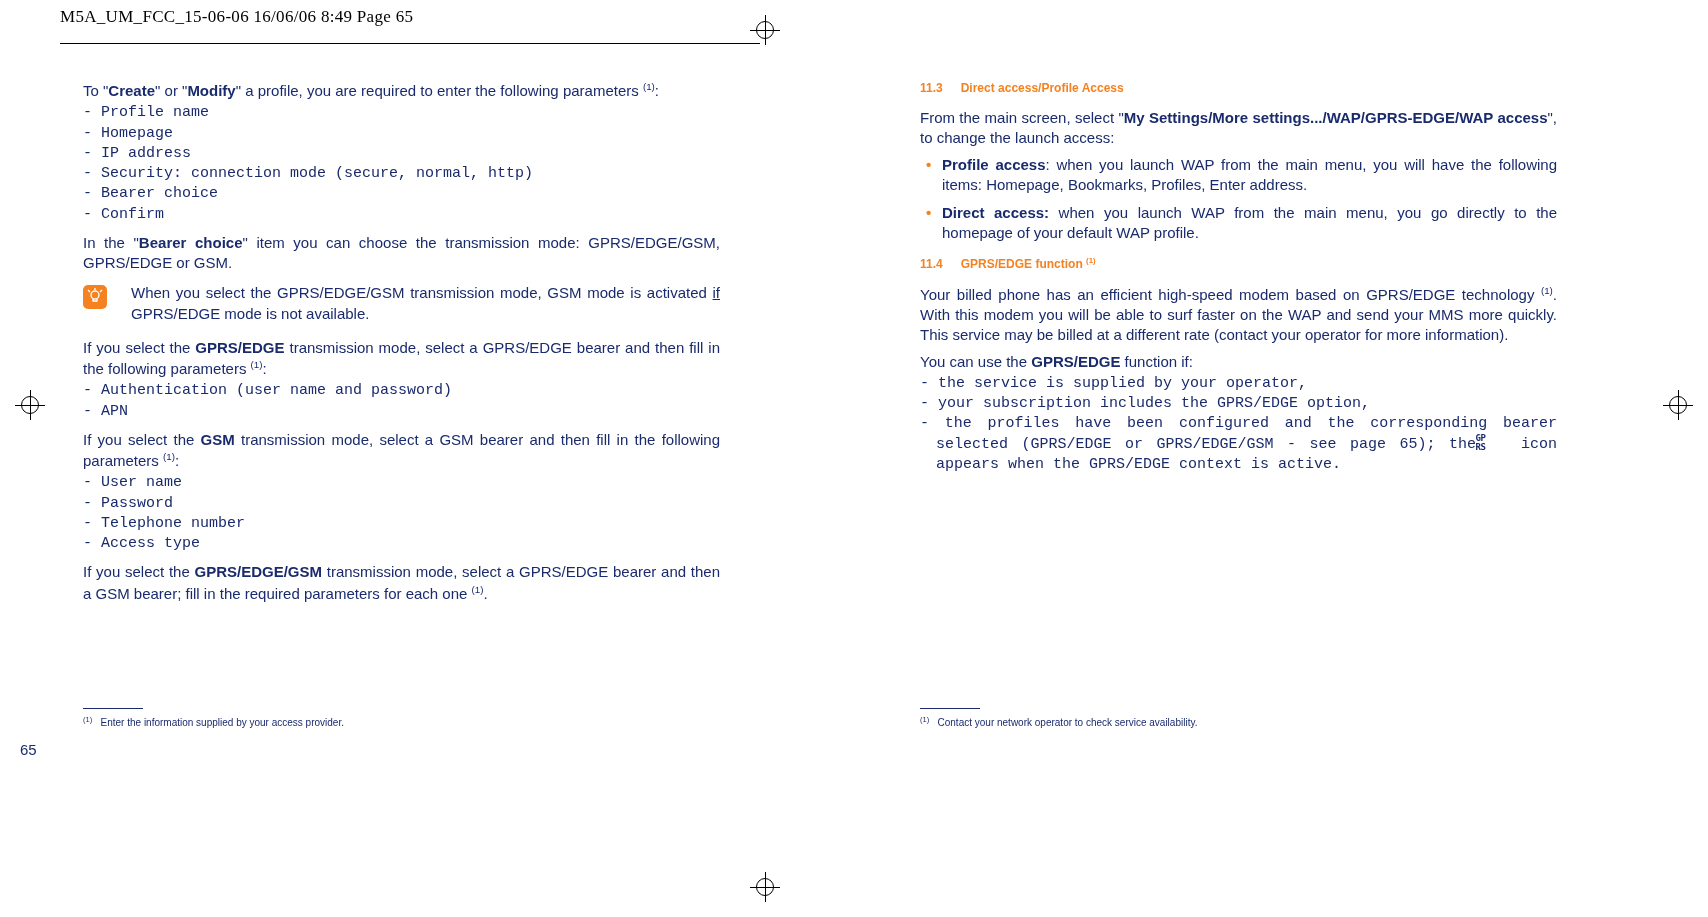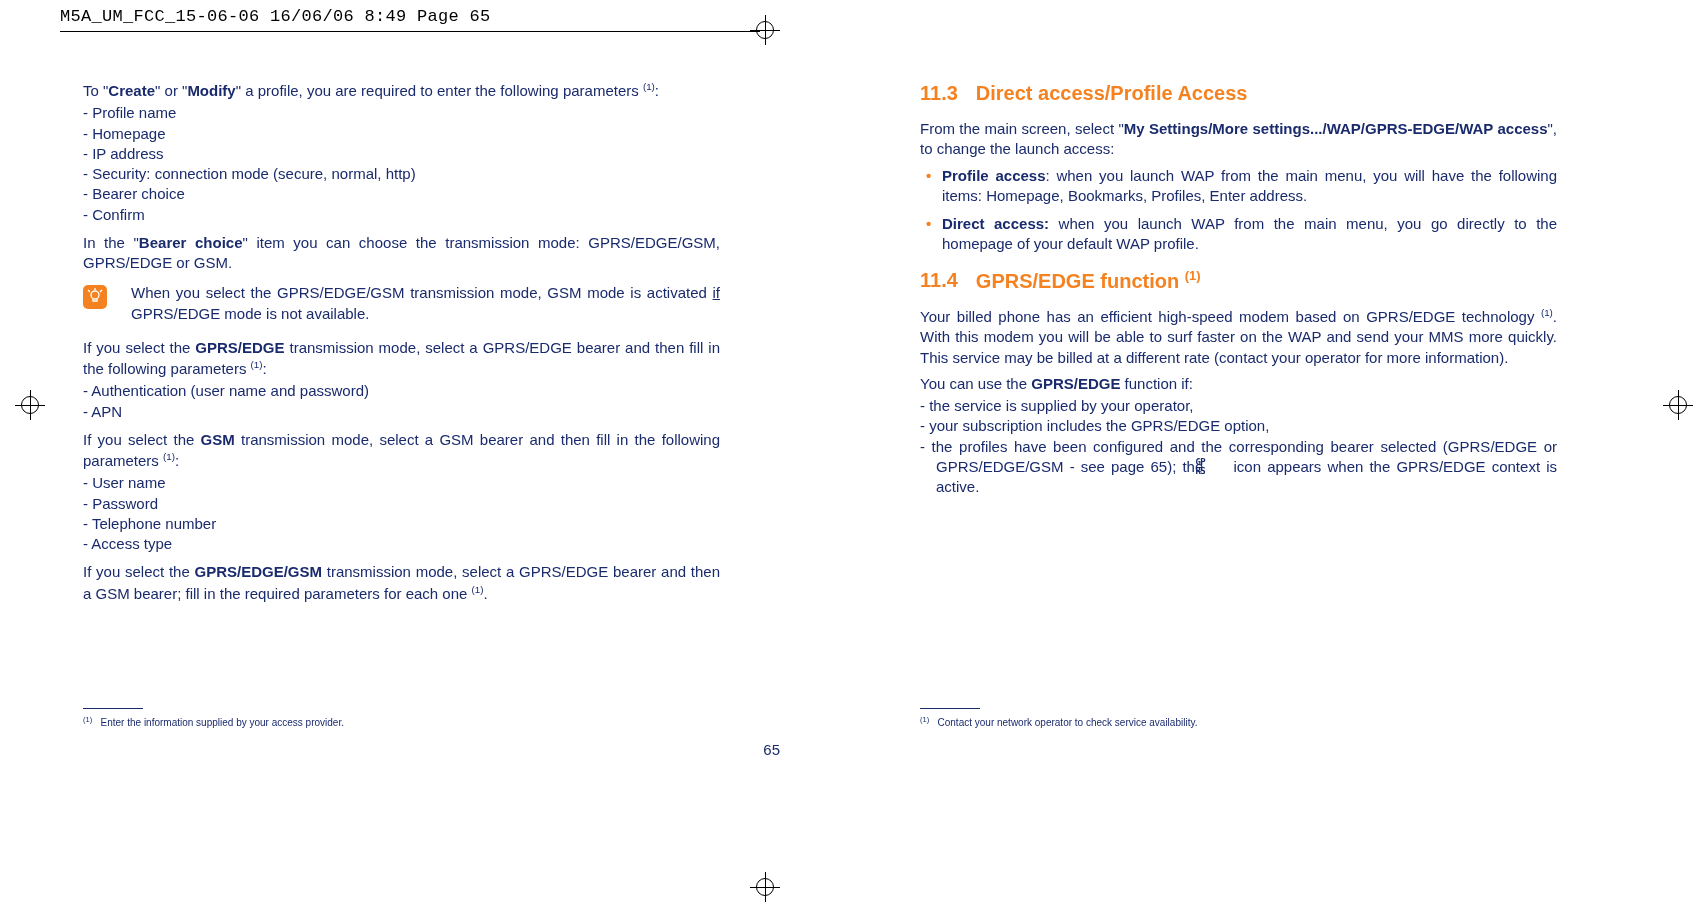--- a/index.html
+++ b/index.html
@@ -11,26 +11,26 @@
     height: 917px;
     position: relative;
     color: #1a2b6d;
     font-size: 15px;
     line-height: 1.35;
   }
   .slug {
     position: absolute;
     top: 4px;
     left: 60px;
-    font-family: Liberation Mono, monospace;
+    font-family: Liberation Serif, serif;
     font-size: 17px;
     letter-spacing: 0.3px;
     color: #000;
     border-bottom: 1px solid #000;
-    padding: 2px 0 2px 0;
+    padding: 2px 0 14px 0;
     width: 700px;
   }
   .reg-top {
     position: absolute;
     top: 15px;
     left: 750px;
   }
   .reg-bottom {
     position: absolute;
     bottom: 15px;
@@ -97,20 +97,21 @@
     padding: 0;
     margin: 2px 0 8px 0;
   }
   ul.dash li::before {
     content: "- ";
   }
   ul.dash li {
     padding-left: 16px;
     text-indent: -16px;
     text-align: justify;
+    font-family: Liberation Mono, monospace;
   }
   ul.dot {
     list-style: none;
     padding: 0;
     margin: 6px 0 12px 0;
   }
   ul.dot li {
     padding-left: 22px;
     position: relative;
     text-align: justify;
@@ -145,21 +146,21 @@
   .note-icon svg { position: absolute; top: 3px; left: 3px; }
   .note-text {
     flex: 1;
     text-align: justify;
   }
   .underline { text-decoration: underline; }
   b { font-weight: bold; }
   .sup { font-size: 0.65em; vertical-align: super; }
   h2.sec {
     color: #f58220;
-    font-size: 20px;
+    font-size: 12px;
     font-weight: bold;
     margin: 0 0 12px 0;
   }
   h2.sec .num { margin-right: 18px; }
   .footnote {
     position: absolute;
     bottom: 50px;
     font-size: 10px;
   }
   .footnote .sup { font-size: 0.75em; }
@@ -322,15 +323,15 @@
     </ul>
 
     <div class="footnote">
       <hr class="hr-foot">
       <span class="sup">(1)</span>&nbsp;&nbsp;&nbsp;<span>Contact your network operator to check service availability.</span>
     </div>
   </div>
 </div>
 
 <div class="spread-pagenums">
-  <div style="width:780px;text-align:right;">65</div>
+  <div style="width:780px;text-align:left;padding-left:20px;">65</div>
   <div style="width:80px;"></div>
 </div>
 
 </body></html>

